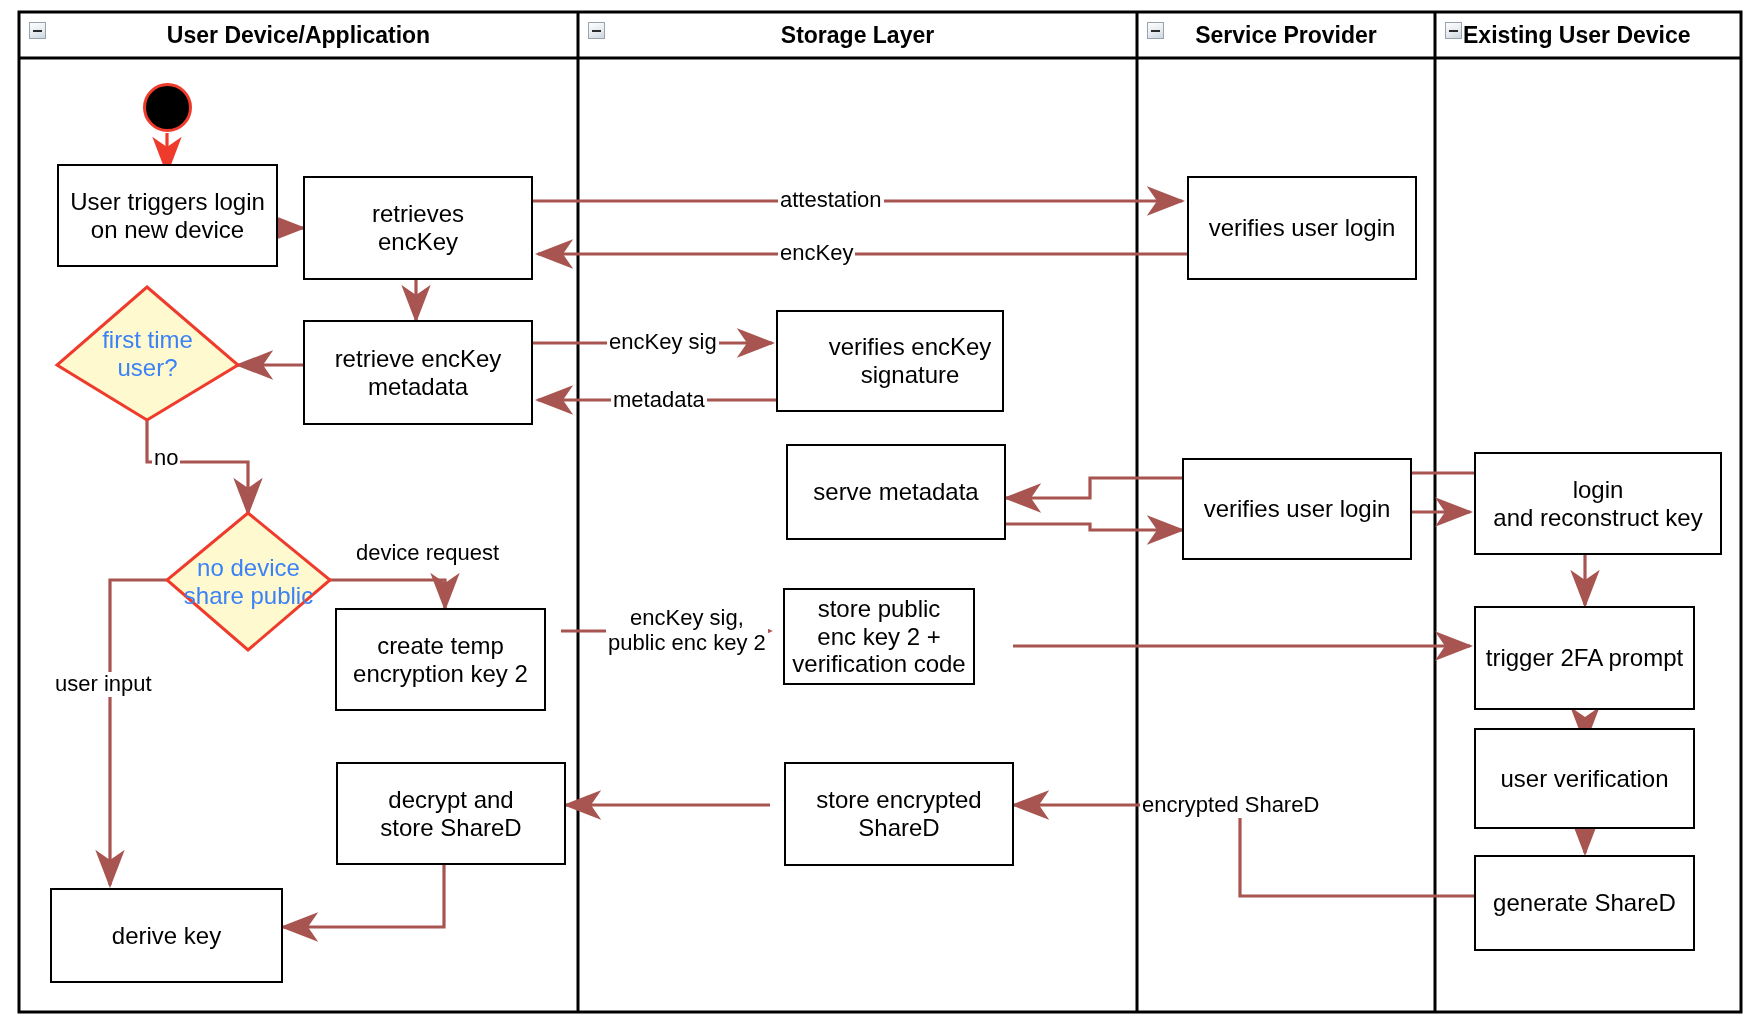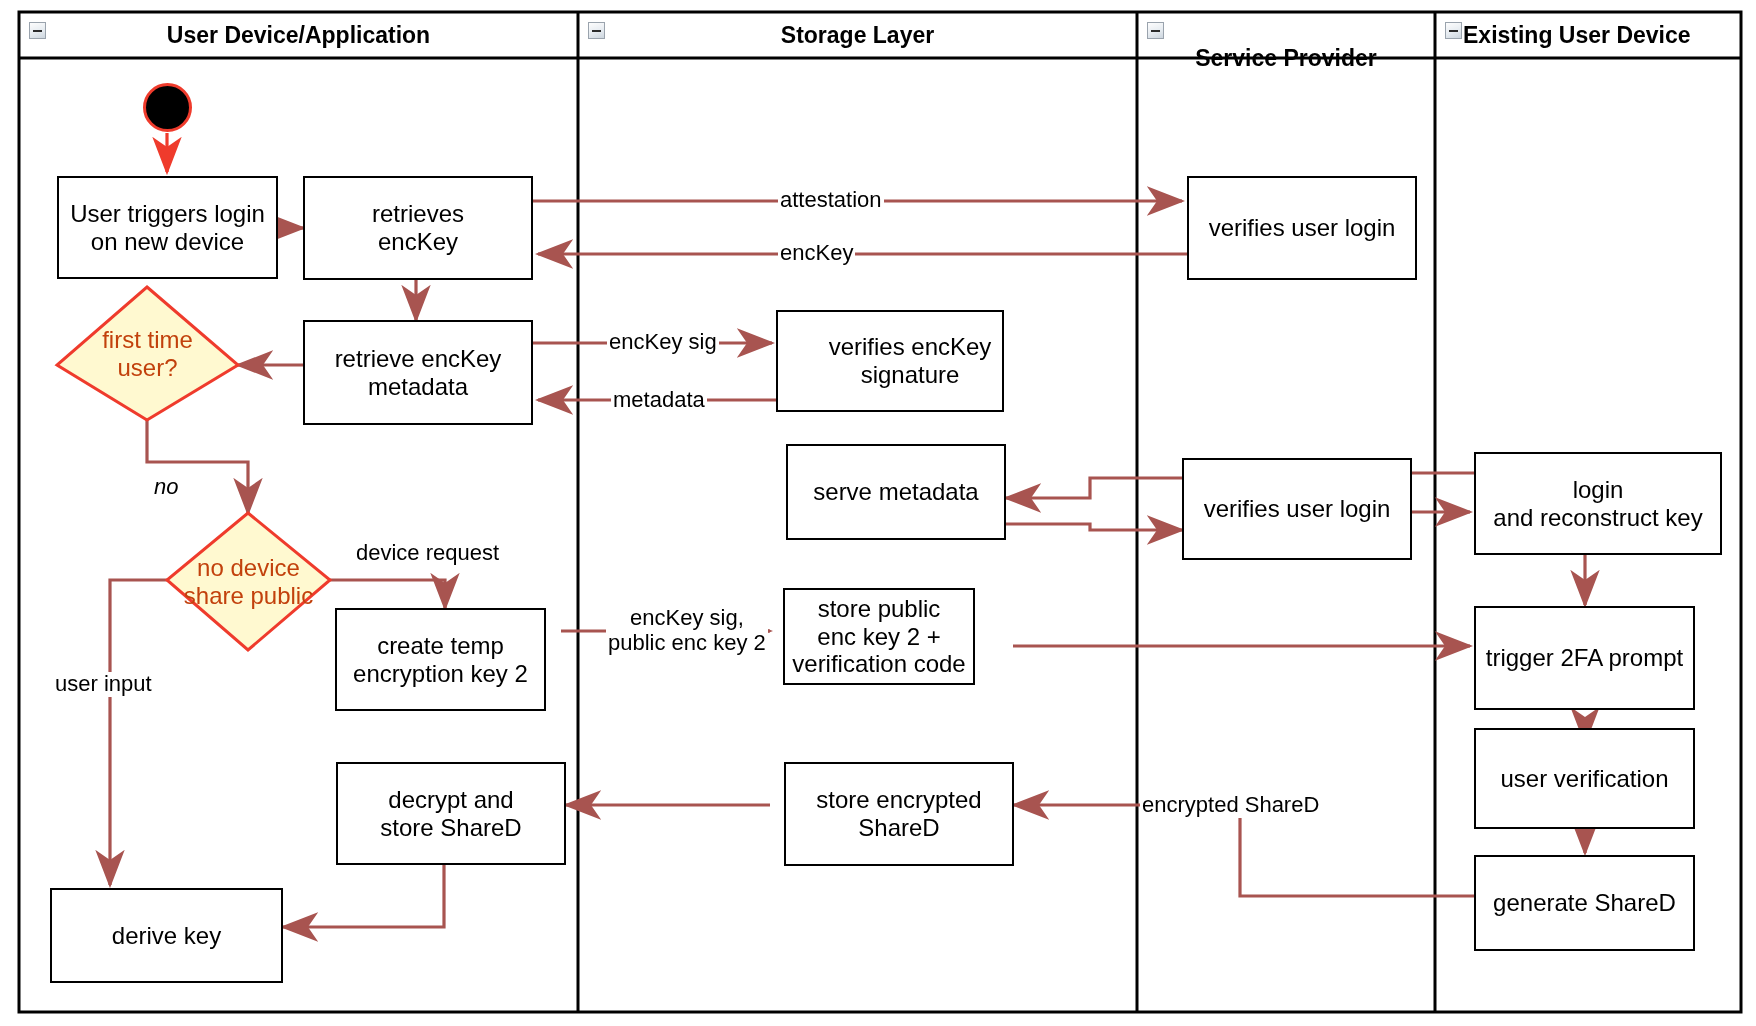--- a/index.html
+++ b/index.html
@@ -68,21 +68,21 @@
   .node-label {
     display: block;
     white-space: pre-line;
   }
   .decision {
     position: absolute;
     display: flex;
     align-items: center;
     justify-content: center;
     text-align: center;
-    color: #c2410c;
+    color: #3b82f6;
     font-size: 24px;
     line-height: 1.16;
   }
   .decision .dlabel {
     position: relative;
     z-index: 2;
     white-space: pre-line;
   }
   .start-node {
     position: absolute;
@@ -186,30 +186,30 @@
   <div class="lane-title" style="left:19px; top:24px; width:559px;">User Device/Application</div>
 
   <div class="collapse-icon" style="left:588px; top:22px;">
       <i></i>
     </div>
   <div class="lane-title" style="left:578px; top:24px; width:559px;">Storage Layer</div>
 
   <div class="collapse-icon" style="left:1147px; top:22px;">
       <i></i>
     </div>
-  <div class="lane-title" style="left:1137px; top:24px; width:298px;margin-top:23px;">Service Provider</div>
+  <div class="lane-title" style="left:1137px; top:24px; width:298px;">Service Provider</div>
 
   <div class="collapse-icon" style="left:1445px; top:22px;">
       <i></i>
     </div>
   <div class="lane-title" style="left:1463px; top:24px; width:278px; text-align:left;">Existing User Device</div>
 
   <div class="start-node" style="left:143px; top:83px; width:49px; height:49px;"></div>
 
-  <div class="node process" style="left:57px; top:176px; width:221px; height:103px;">
+  <div class="node process" style="left:57px; top:164px; width:221px; height:103px;">
     <span class="node-label">User triggers login
 on new device</span>
   </div>
 
   <div class="node process" style="left:303px; top:176px; width:230px; height:104px;">
     <span class="node-label">retrieves
 encKey</span>
   </div>
 
   <div class="node process" style="left:303px; top:320px; width:230px; height:105px;">
@@ -287,21 +287,21 @@
   </div>
 
   <div class="edge-label" style="left:778px; top:188px;">attestation</div>
 
   <div class="edge-label" style="left:778px; top:241px;">encKey</div>
 
   <div class="edge-label" style="left:607px; top:330px;">encKey sig</div>
 
   <div class="edge-label" style="left:611px; top:388px;">metadata</div>
 
-  <div class="edge-label" style="left:152px; top:475px;font-style:italic;">no</div>
+  <div class="edge-label" style="left:152px; top:446px;">no</div>
 
   <div class="edge-label" style="left:354px; top:541px;">device request</div>
 
   <div class="edge-label" style="left:606px; top:606px;">encKey sig,
 public enc key 2</div>
 
   <div class="edge-label" style="left:53px; top:672px;">user input</div>
 
   <div class="edge-label" style="left:1140px; top:793px;">encrypted ShareD</div>
 

